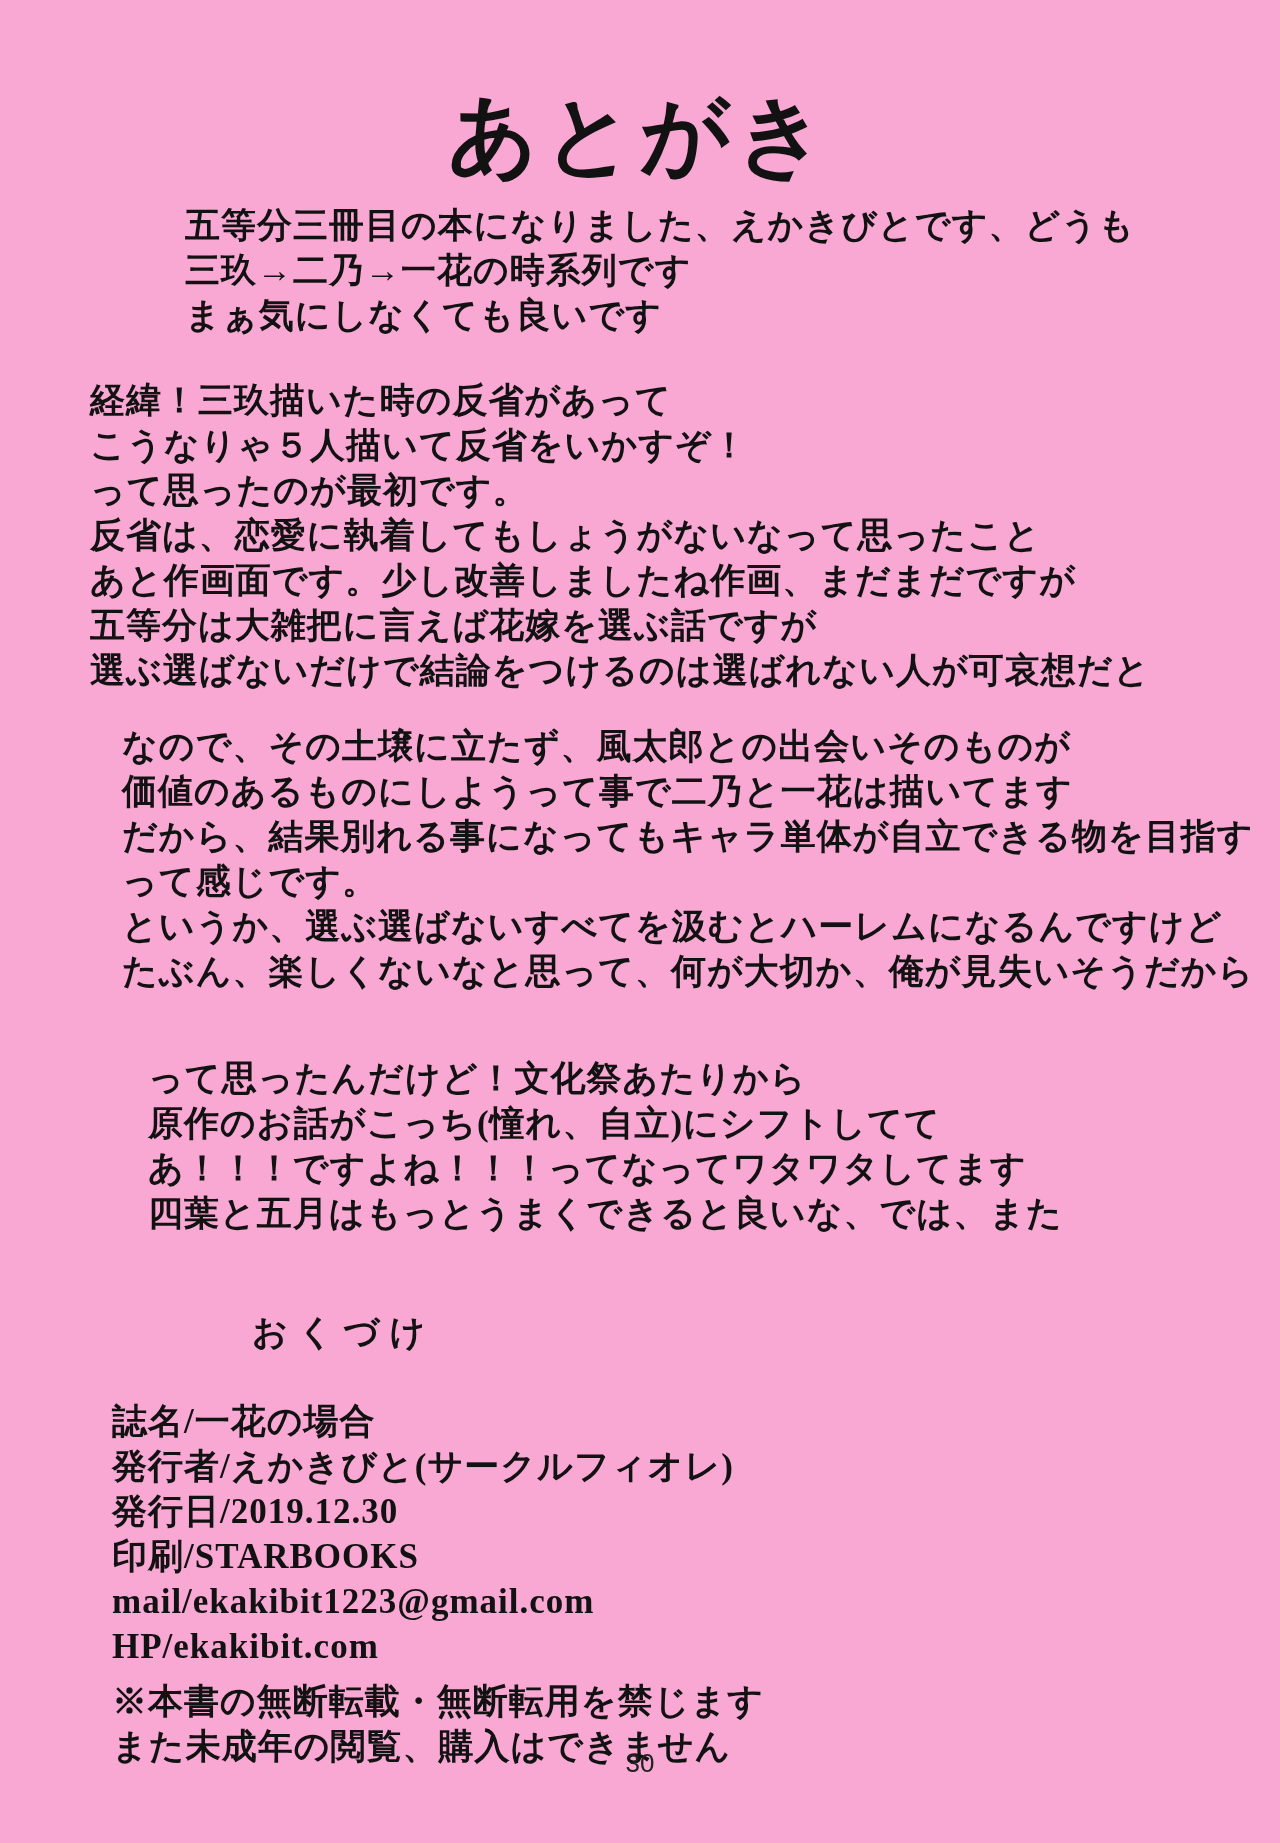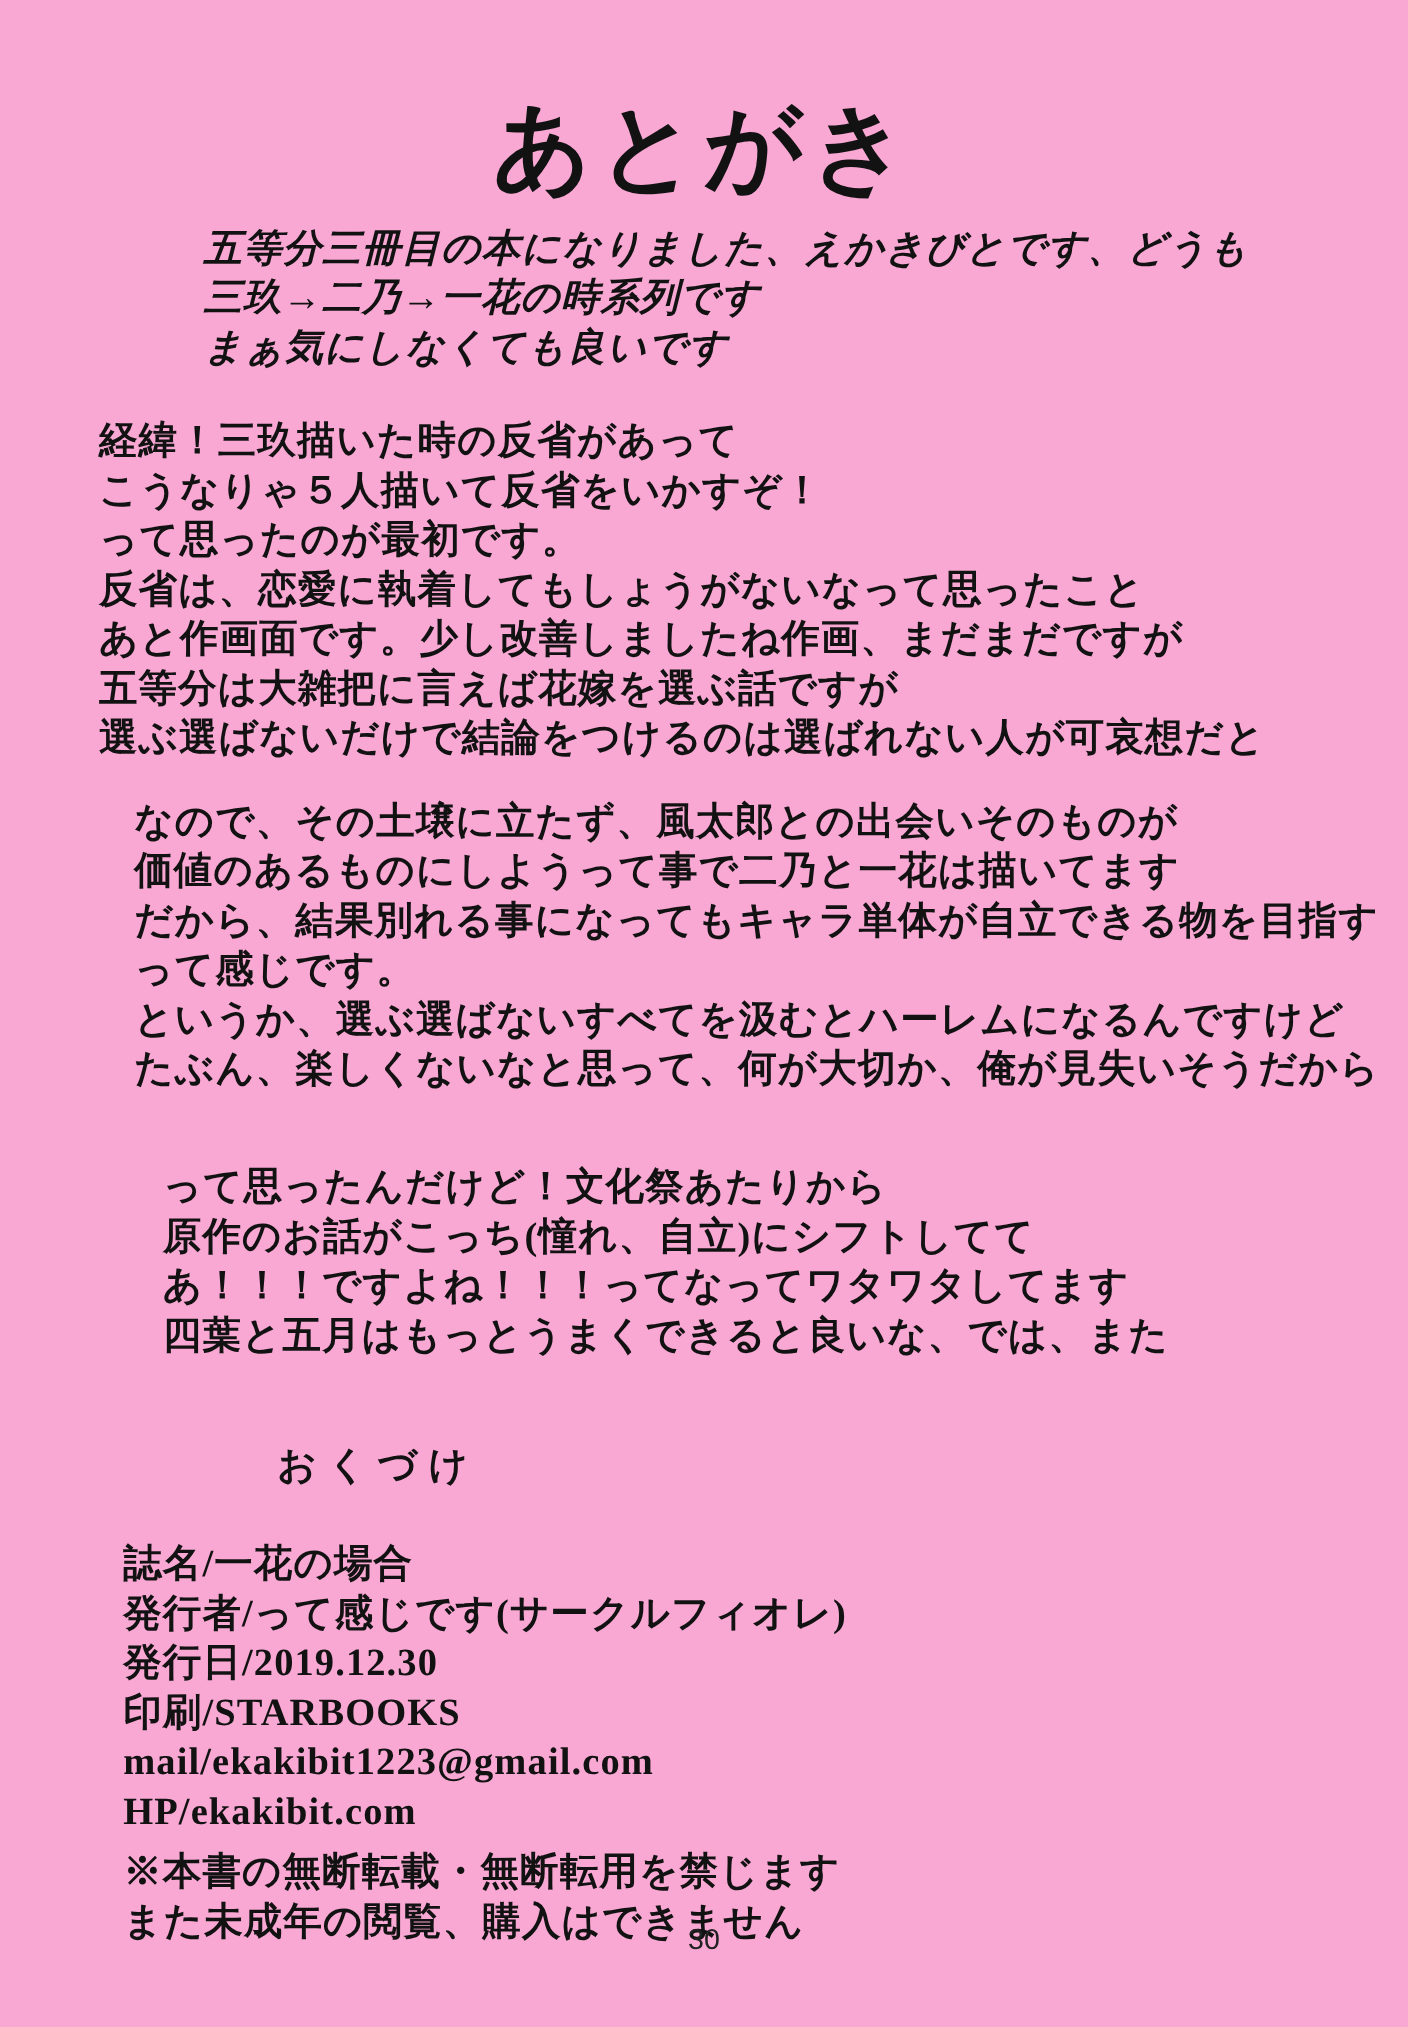--- a/index.html
+++ b/index.html
@@ -27,21 +27,21 @@
     font-weight: bold;
   }
   .para {
     font-size: 35px;
     line-height: 45px;
     letter-spacing: 1px;
     white-space: nowrap;
     margin-top: 44px;
   }
   .line { min-height: 45px; }
-  .p1 { margin-left: 185px; margin-top: 18px; font-style: italic; }
+  .p1 { margin-left: 185px; margin-top: 18px; }
   .p2 { margin-left: 90px; margin-top: 40px; }
   .p3 { margin-left: 122px; margin-top: 31px; }
   .p4 { margin-left: 148px; margin-top: 62px; }
   .colophon { margin-left: 112px; margin-top: 74px; }
   .colophon-heading {
     margin-left: 140px;
     font-size: 35px;
     line-height: 45px;
     letter-spacing: 10px;
   }
@@ -94,21 +94,21 @@
       <div class="line">って思ったんだけど！文化祭あたりから</div>
       <div class="line">原作のお話がこっち(憧れ、自立)にシフトしてて</div>
       <div class="line">あ！！！ですよね！！！ってなってワタワタしてます</div>
       <div class="line">四葉と五月はもっとうまくできると良いな、では、また</div>
     </div>
 
   <div class="colophon">
     <div class="colophon-heading">おくづけ</div>
     <div class="para">
         <div class="line">誌名/一花の場合</div>
-        <div class="line">発行者/って感じです(サークルフィオレ)</div>
+        <div class="line">発行者/えかきびと(サークルフィオレ)</div>
         <div class="line">発行日/2019.12.30</div>
         <div class="line">印刷/STARBOOKS</div>
         <div class="line">mail/ekakibit1223@gmail.com</div>
         <div class="line">HP/ekakibit.com</div>
       </div>
   </div>
 
   <div class="para notice">
       <div class="line">※本書の無断転載・無断転用を禁じます</div>
       <div class="line">また未成年の閲覧、購入はできません</div>

